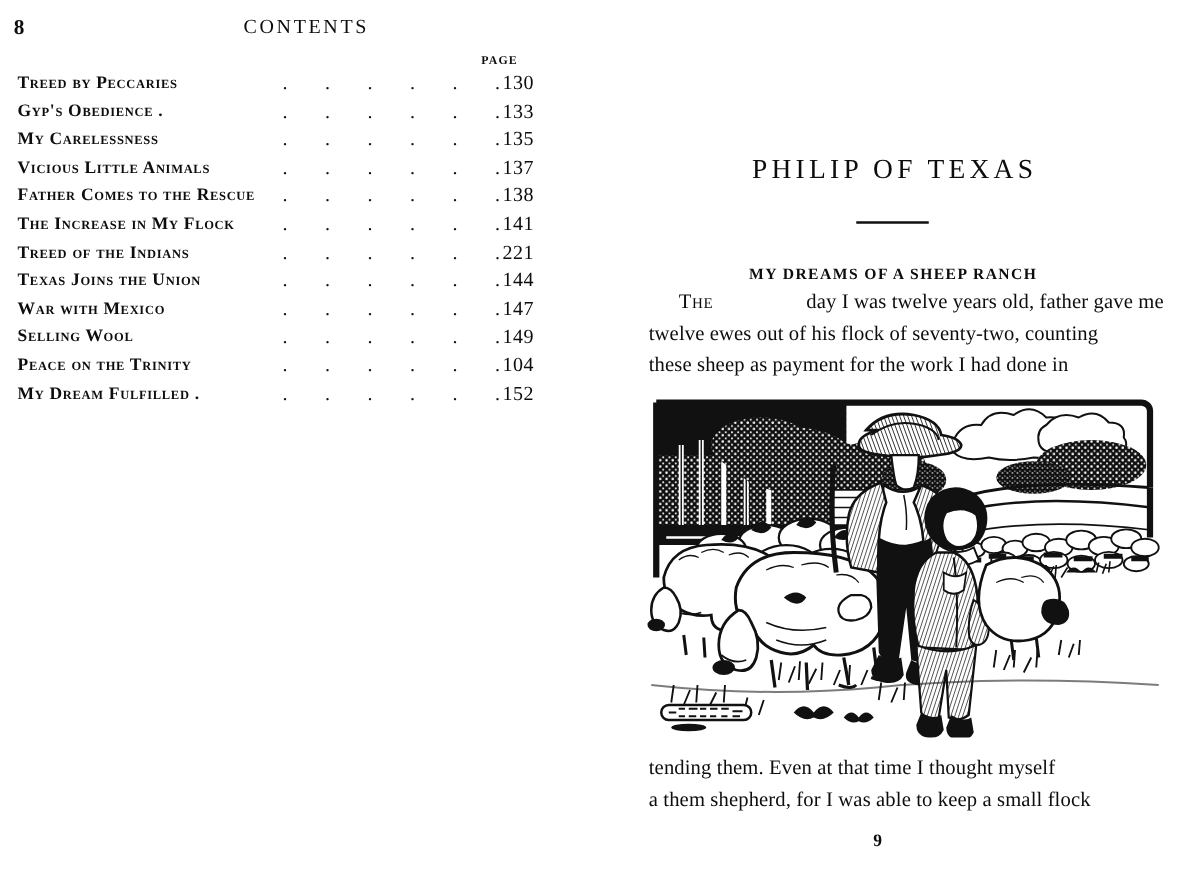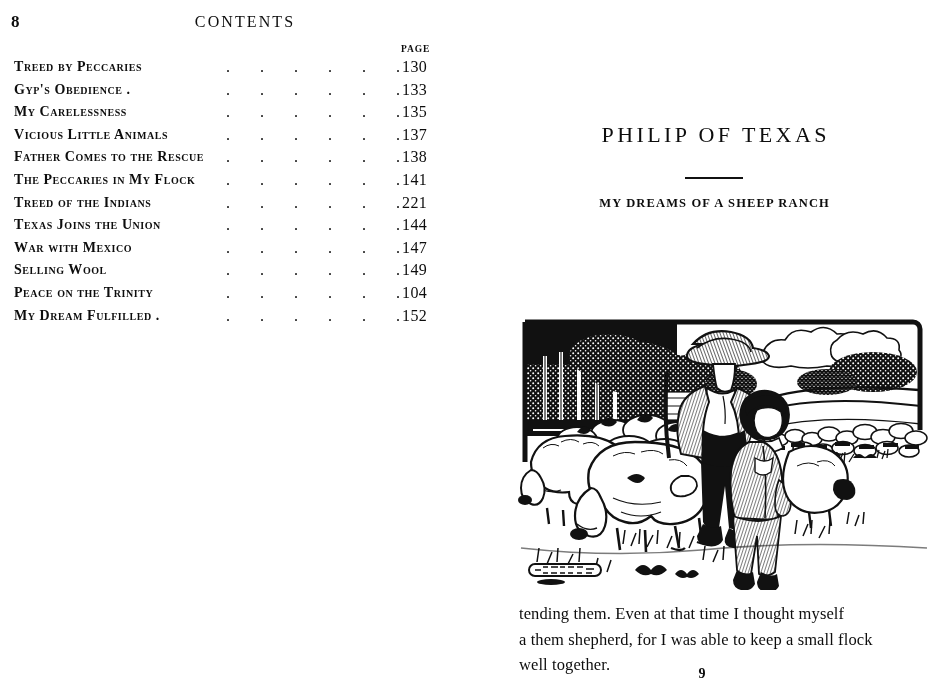--- a/index.html
+++ b/index.html
@@ -59,21 +59,20 @@
 
   .page-col-label {
     position: absolute;
     top: 44px;
     left: 385px;
     width: 56px;
     font-size: 9.5px;
     letter-spacing: 0.9px;
     font-weight: 700;
     text-align: left;
-    margin-left: 16px;
   }
 
   .toc-list {
     position: absolute;
     top: 56px;
     left: 0;
     width: 452px;
   }
   .toc-row {
     position: relative;
@@ -130,21 +129,21 @@
     position: absolute;
     top: 177px;
     left: 50%;
     transform: translateX(-50%);
     width: 58px;
     height: 2px;
     background: #111;
   }
   .section-subhead {
     position: absolute;
-    top: 196px;
+    top: 212px;
     left: 28px;
     width: 420px;
     text-align: center;
     font-size: 12.5px;
     letter-spacing: 1.15px;
     text-indent: 1.15px;
     font-weight: 700;
   }
 
   .body-block-top {
@@ -224,21 +223,21 @@
         <span class="toc-title">Vicious Little Animals</span>
         <span class="toc-dots"><span>.</span><span>.</span><span>.</span><span>.</span><span>.</span><span>.</span></span>
         <span class="toc-page">137</span>
       </div>
       <div class="toc-row">
         <span class="toc-title">Father Comes to the Rescue</span>
         <span class="toc-dots"><span>.</span><span>.</span><span>.</span><span>.</span><span>.</span><span>.</span></span>
         <span class="toc-page">138</span>
       </div>
       <div class="toc-row">
-        <span class="toc-title">The Peccaries in My Flock</span>
+        <span class="toc-title">The Increase in My Flock</span>
         <span class="toc-dots"><span>.</span><span>.</span><span>.</span><span>.</span><span>.</span><span>.</span></span>
         <span class="toc-page">141</span>
       </div>
       <div class="toc-row">
         <span class="toc-title">Treed of the Indians</span>
         <span class="toc-dots"><span>.</span><span>.</span><span>.</span><span>.</span><span>.</span><span>.</span></span>
         <span class="toc-page">221</span>
       </div>
       <div class="toc-row">
         <span class="toc-title">Texas Joins the Union</span>
@@ -268,20 +267,28 @@
     </div>
 
 </div>
 
 <div class="page page-right">
 
   <div class="chapter-title">PHILIP OF TEXAS</div>
   <div class="title-rule"></div>
   <div class="section-subhead">MY DREAMS OF A SHEEP RANCH</div>
 
+  <div class="body-block-top">
+    <div class="body-line justify indent-first">
+      <i class="smallcap-lead">The</i>
+      <i>day I was twelve years old, father gave me</i>
+    </div>
+    <div class="body-line">twelve ewes out of his flock of seventy-two, counting</div>
+    <div class="body-line">these sheep as payment for the work I had done in</div>
+  </div>
 
   <div class="illustration">
     <svg viewBox="0 0 414 278" xmlns="http://www.w3.org/2000/svg">
       <defs>
         <pattern id="foliage" width="5" height="5" patternUnits="userSpaceOnUse">
           <rect width="5" height="5" fill="#111"></rect>
           <circle cx="1.2" cy="1.2" r="1.0" fill="#fff"></circle>
           <circle cx="3.6" cy="3.8" r="0.8" fill="#fff"></circle>
         </pattern>
         <pattern id="darkfoliage" width="4" height="4" patternUnits="userSpaceOnUse">
@@ -490,18 +497,17 @@
                  M51 255 h6 M51 261 h5 M60 255 h6 M60 261 h5 M69 257 h8 M69 261 h6" stroke="#111" stroke-width="1.6"></path>
         <ellipse cx="34" cy="270" rx="14" ry="3" fill="#111"></ellipse>
       </g>
 
     </svg>
   </div>
 
   <div class="body-block-bottom">
     <div class="body-line">tending them.     Even at that time I thought myself</div>
     <div class="body-line">a them shepherd, for I was able to keep a small flock</div>
-    <div class="body-line">well together.</div>
   </div>
 
   <div class="folio-right">9</div>
 
 </div>
 
 </body></html>

